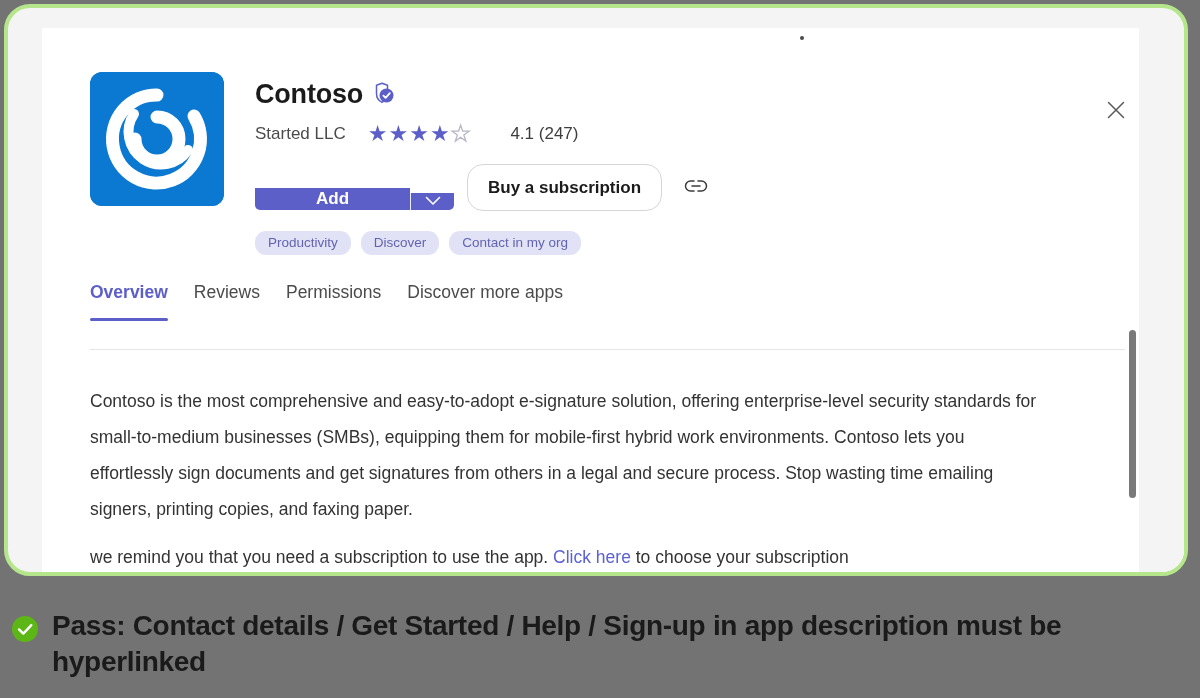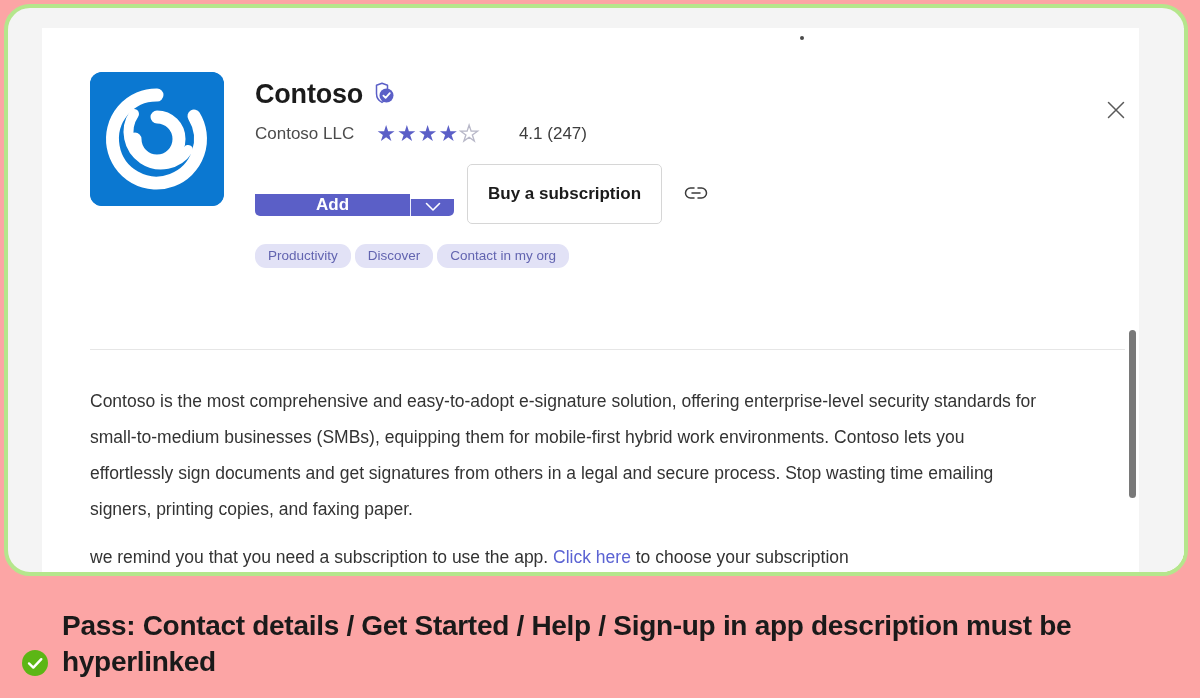--- a/index.html
+++ b/index.html
@@ -6,21 +6,21 @@
     margin: 0;
     padding: 0;
     background: #ffffff;
     font-family: "Liberation Sans", sans-serif;
   }
   #page {
     position: relative;
     width: 1200px;
     height: 698px;
     overflow: hidden;
-    background: #fca5a5;
+    background: #737373;
   }
 
   
   #green-frame {
     position: absolute;
     left: 4px;
     top: 4px;
     width: 1184px;
     height: 572px;
     border: 4px solid #b5e68c;
@@ -155,25 +155,25 @@
     border: none;
     border-left: 1px solid #eceefc;
     width: 44px;
     display: flex;
     align-items: center;
     justify-content: center;
     cursor: pointer;
   }
   .btn-secondary {
     margin-left: 13px;
-    height: 60px;
+    height: 47px;
     padding: 0 20px;
     background: #ffffff;
     border: 1px solid #d6d6d6;
-    border-radius: 5px;
+    border-radius: 16px;
     font-size: 17px;
     font-weight: bold;
     color: #1b1b1b;
     cursor: pointer;
     font-family: "Liberation Sans", sans-serif;
   }
   .link-icon-btn {
     margin-left: 18px;
     width: 32px;
     height: 32px;
@@ -182,21 +182,21 @@
     justify-content: center;
     background: transparent;
     border: none;
     cursor: pointer;
     padding: 0;
   }
 
   
   .tags-row {
     display: flex;
-    gap: 4px;
+    gap: 10px;
     margin-top: 20px;
   }
   .tag {
     background: #e2e2f6;
     color: #6264b0;
     font-size: 13.5px;
     padding: 4px 13px 5px;
     border-radius: 11px;
     cursor: pointer;
     white-space: nowrap;
@@ -278,25 +278,25 @@
     width: 7px;
     height: 168px;
     background: #797979;
     border-radius: 4px;
     cursor: pointer;
   }
 
   
   #caption {
     position: absolute;
-    left: 22px;
+    left: 12px;
     top: 608px;
     right: 20px;
     display: flex;
-    align-items: flex-end;
+    align-items: flex-start;
   }
   .check-circle {
     flex: 0 0 auto;
     margin-top: 8px;
   }
   #caption-text {
     margin-left: 14px;
     font-size: 28px;
     font-weight: bold;
     line-height: 36px;
@@ -345,21 +345,21 @@
               <svg width="22" height="23" viewBox="0 0 22 23">
                 <path d="M4.5 3.2 L10 1.3 L15.5 3.2 V11.5 C15.5 16.2 12.6 19.2 10 20.4
                          C7.4 19.2 4.5 16.2 4.5 11.5 Z" fill="none" stroke="#5b5fc7" stroke-width="1.5" stroke-linejoin="round"></path>
                 <circle cx="14.5" cy="13.5" r="7" fill="#5b5fc7"></circle>
                 <path d="M11.4 13.6 L13.6 15.9 L17.8 11.2" fill="none" stroke="#ffffff" stroke-width="1.8" stroke-linecap="round" stroke-linejoin="round"></path>
               </svg>
             </span>
           </div>
 
           <div class="meta-row">
-            <span class="publisher">Contoso LLC</span>
+            <span class="publisher">Started LLC</span>
             <span class="stars">
               <span class="star">★</span>
               <span class="star">★</span>
               <span class="star">★</span>
               <span class="star">★</span>
               <span class="star empty">★</span>
             </span>
             <span class="rating-text">4.1 (247)</span>
           </div>
 
@@ -388,20 +388,26 @@
 
           <div class="tags-row">
             <span class="tag">Productivity</span>
             <span class="tag">Discover</span>
             <span class="tag">Contact in my org</span>
           </div>
 
         </div>
       </div>
 
+      <div class="tabs">
+        <div class="tab active">Overview</div>
+        <div class="tab">Reviews</div>
+        <div class="tab">Permissions</div>
+        <div class="tab">Discover more apps</div>
+      </div>
       <div class="tab-divider"></div>
 
       <div class="body-copy">
         <p>Contoso is the most comprehensive and easy-to-adopt e-signature solution, offering enterprise-level security standards for small-to-medium businesses (SMBs), equipping them for mobile-first hybrid work environments. Contoso lets you effortlessly sign documents and get signatures from others in a legal and secure process. Stop wasting time emailing signers, printing copies, and faxing paper.</p>
         <p class="second"><span>we remind you that  you need a subscription to use the app. </span><a class="inline-link">Click here</a><span> to choose your subscription</span></p>
       </div>
 
     </div>
   </div>
 

